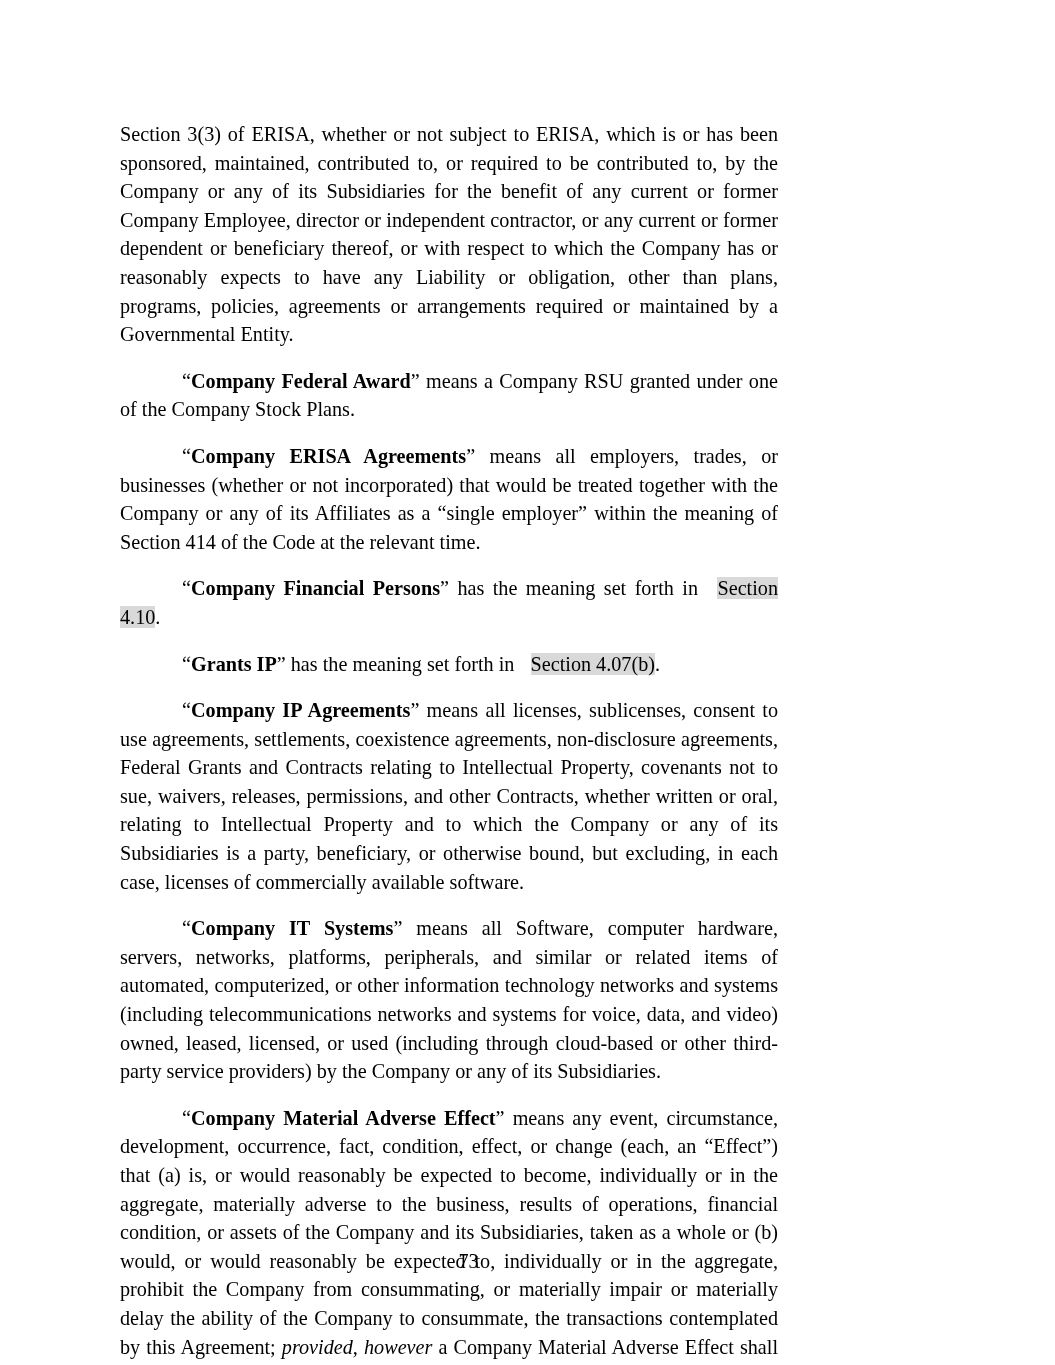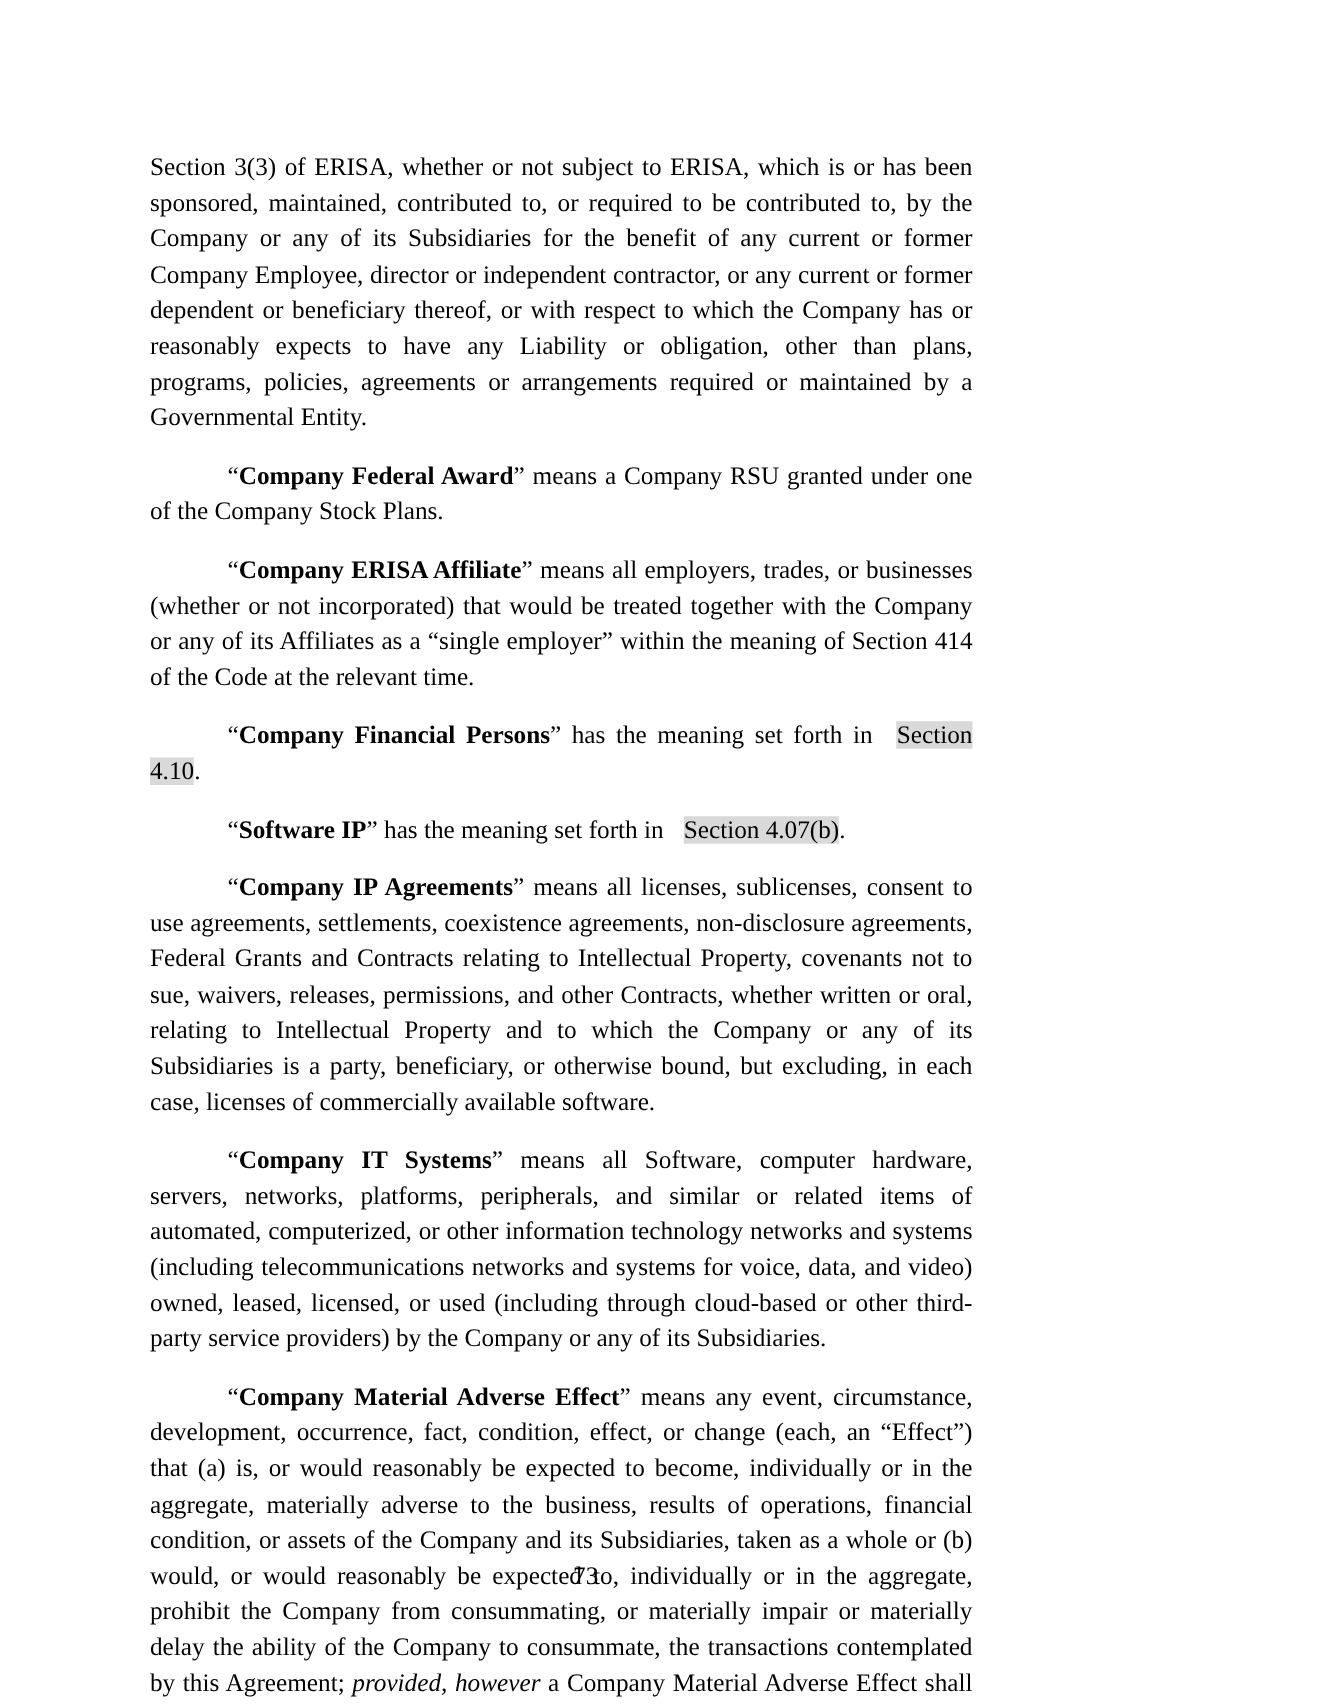--- a/index.html
+++ b/index.html
@@ -60,21 +60,21 @@
     padding-left: 39px;
   }
 </style>
 </head>
 <body>
 
 <div class="page">
   <div class="body-text" id="doc-body">
       <p class="para first"><span>Section 3(3) of ERISA, whether or not subject to ERISA, which is or has been sponsored, maintained, contributed to, or required to be contributed to, by the Company or any of its Subsidiaries for the benefit of any current or former Company Employee, director or independent contractor, or any current or former dependent or beneficiary thereof, or with respect to which the Company has or reasonably expects to have any Liability or obligation, other than plans, programs, policies, agreements or arrangements required or maintained by a Governmental Entity.</span></p>
       <p class="para indent"><span>“</span><span class="defterm">Company Federal Award</span><span>” means a Company RSU granted under one of the Company Stock Plans.</span></p>
-      <p class="para indent"><span>“</span><span class="defterm">Company ERISA Affiliate</span><span>” means all employers, trades, or businesses (whether or not incorporated) that would be treated together with the Company or any of its Affiliates as a “single employer” within the meaning of Section 414 of the Code at the relevant time.</span></p>
+      <p class="para indent"><span>“</span><span class="defterm">Company ERISA Agreements</span><span>” means all employers, trades, or businesses (whether or not incorporated) that would be treated together with the Company or any of its Affiliates as a “single employer” within the meaning of Section 414 of the Code at the relevant time.</span></p>
       <p class="para indent"><span>“</span><span class="defterm">Company Financial Persons</span><span>” has the meaning set forth in </span><span class="xref">Section 4.10</span><span>.</span></p>
-      <p class="para indent"><span>“</span><span class="defterm">Software IP</span><span>” has the meaning set forth in </span><span class="xref">Section 4.07(b)</span><span>.</span></p>
+      <p class="para indent"><span>“</span><span class="defterm">Grants IP</span><span>” has the meaning set forth in </span><span class="xref">Section 4.07(b)</span><span>.</span></p>
       <p class="para indent"><span>“</span><span class="defterm">Company IP Agreements</span><span>” means all licenses, sublicenses, consent to use agreements, settlements, coexistence agreements, non-disclosure agreements, Federal Grants and Contracts relating to Intellectual Property, covenants not to sue, waivers, releases, permissions, and other Contracts, whether written or oral, relating to Intellectual Property and to which the Company or any of its Subsidiaries is a party, beneficiary, or otherwise bound, but excluding, in each case, licenses of commercially available software.</span></p>
       <p class="para indent"><span>“</span><span class="defterm">Company IT Systems</span><span>” means all Software, computer hardware, servers, networks, platforms, peripherals, and similar or related items of automated, computerized, or other information technology networks and systems (including telecommunications networks and systems for voice, data, and video) owned, leased, licensed, or used (including through cloud-based or other third-party service providers) by the Company or any of its Subsidiaries.</span></p>
       <p class="para indent"><span>“</span><span class="defterm">Company Material Adverse Effect</span><span>” means any event, circumstance, development, occurrence, fact, condition, effect, or change (each, an “Effect”) that (a) is, or would reasonably be expected to become, individually or in the aggregate, materially adverse to the business, results of operations, financial condition, or assets of the Company and its Subsidiaries, taken as a whole or (b) would, or would reasonably be expected to, individually or in the aggregate, prohibit the Company from consummating, or materially impair or materially delay the ability of the Company to consummate, the transactions contemplated by this Agreement; </span><span class="ital">provided, however</span><span> a Company Material Adverse Effect shall not be deemed to include any Effect (alone or in combination) arising out of, relating to, or resulting from: (i) changes generally affecting the economy, financial or securities markets, or political conditions, including any regulatory or legislative conditions; (ii) the announcement of this Agreement or of the transactions contemplated hereby, including the identity of Parent, the impact thereof on relationships, contractual or otherwise, of the Company and its Subsidiaries with employees, suppliers, customers, Governmental Entities, or other third Persons; (iii) any changes in applicable Law or GAAP or other applicable accounting standards, including interpretations thereof; (iv) any outbreak or escalation of hostilities, sabotage, cyber-attacks, acts of war (whether or not declared) or terrorism or the escalation thereof; (v) the</span></p>
     </div>
   <div class="page-number">73</div>
 </div>
 
 </body></html>

